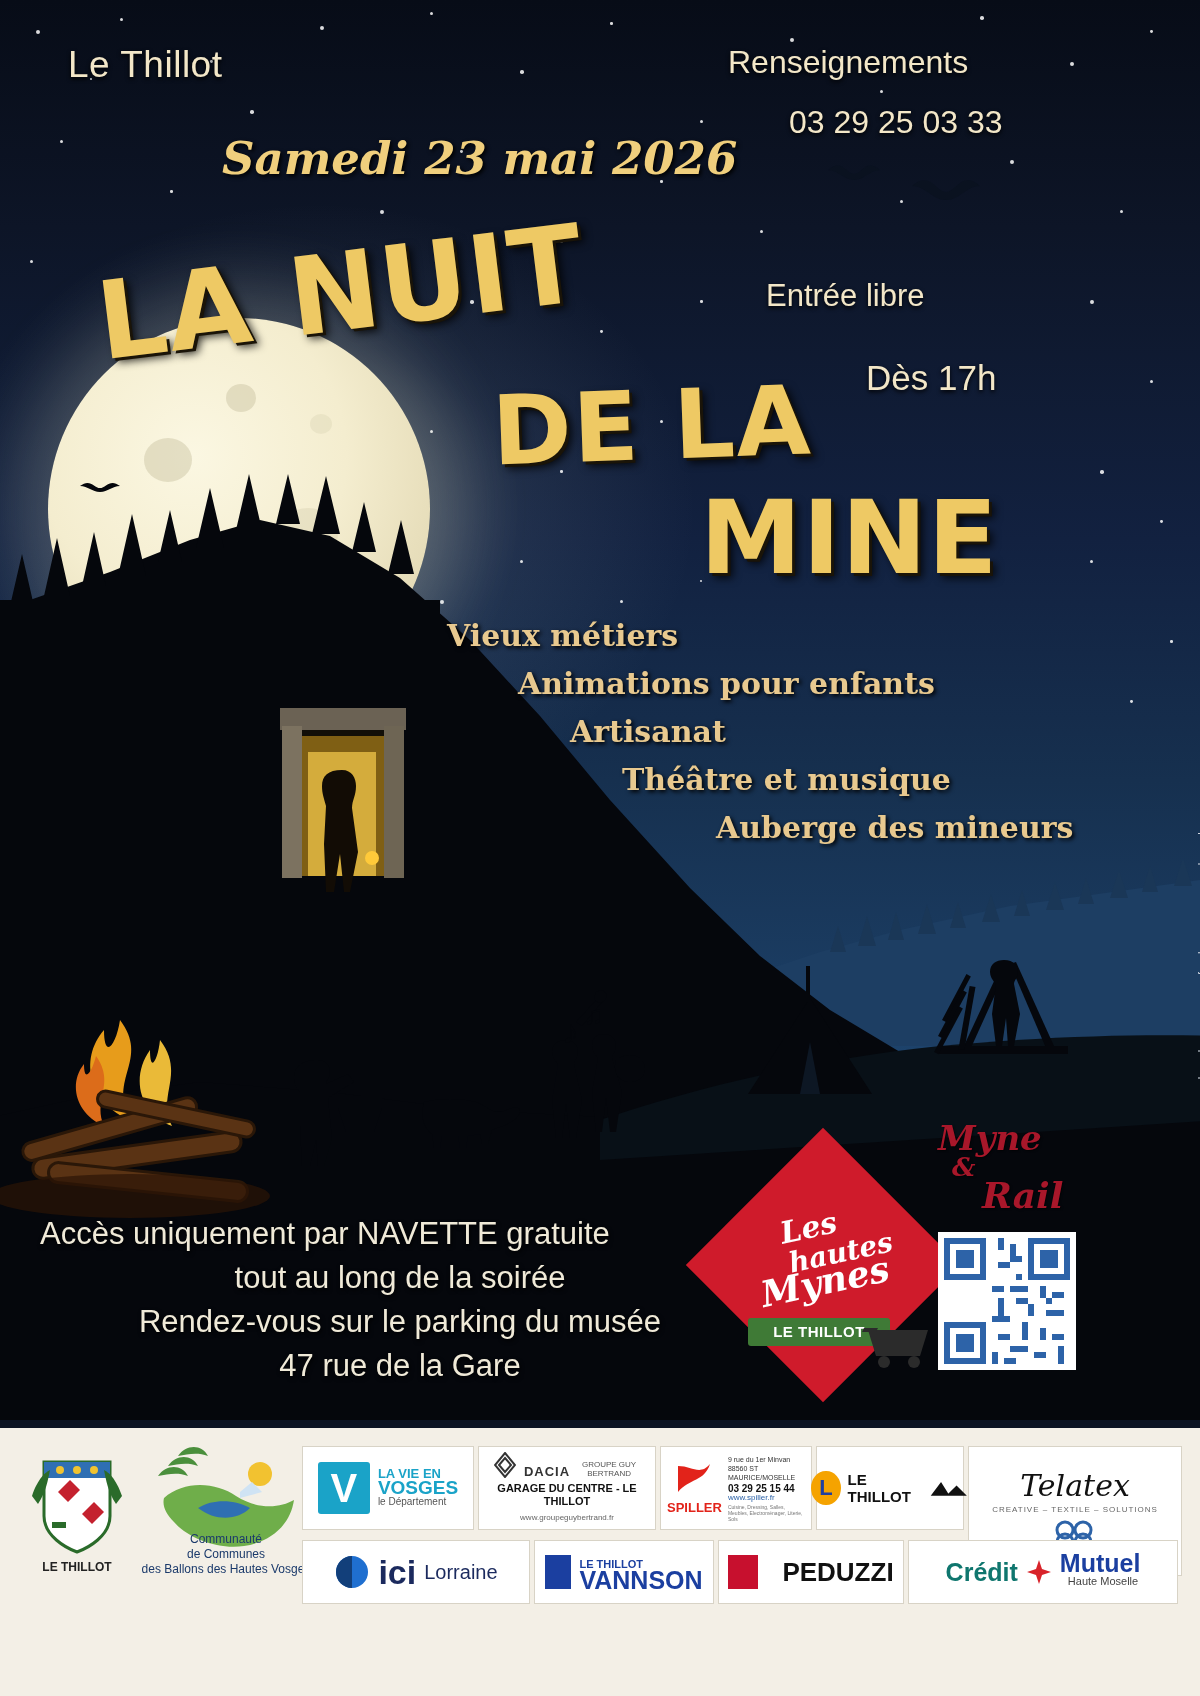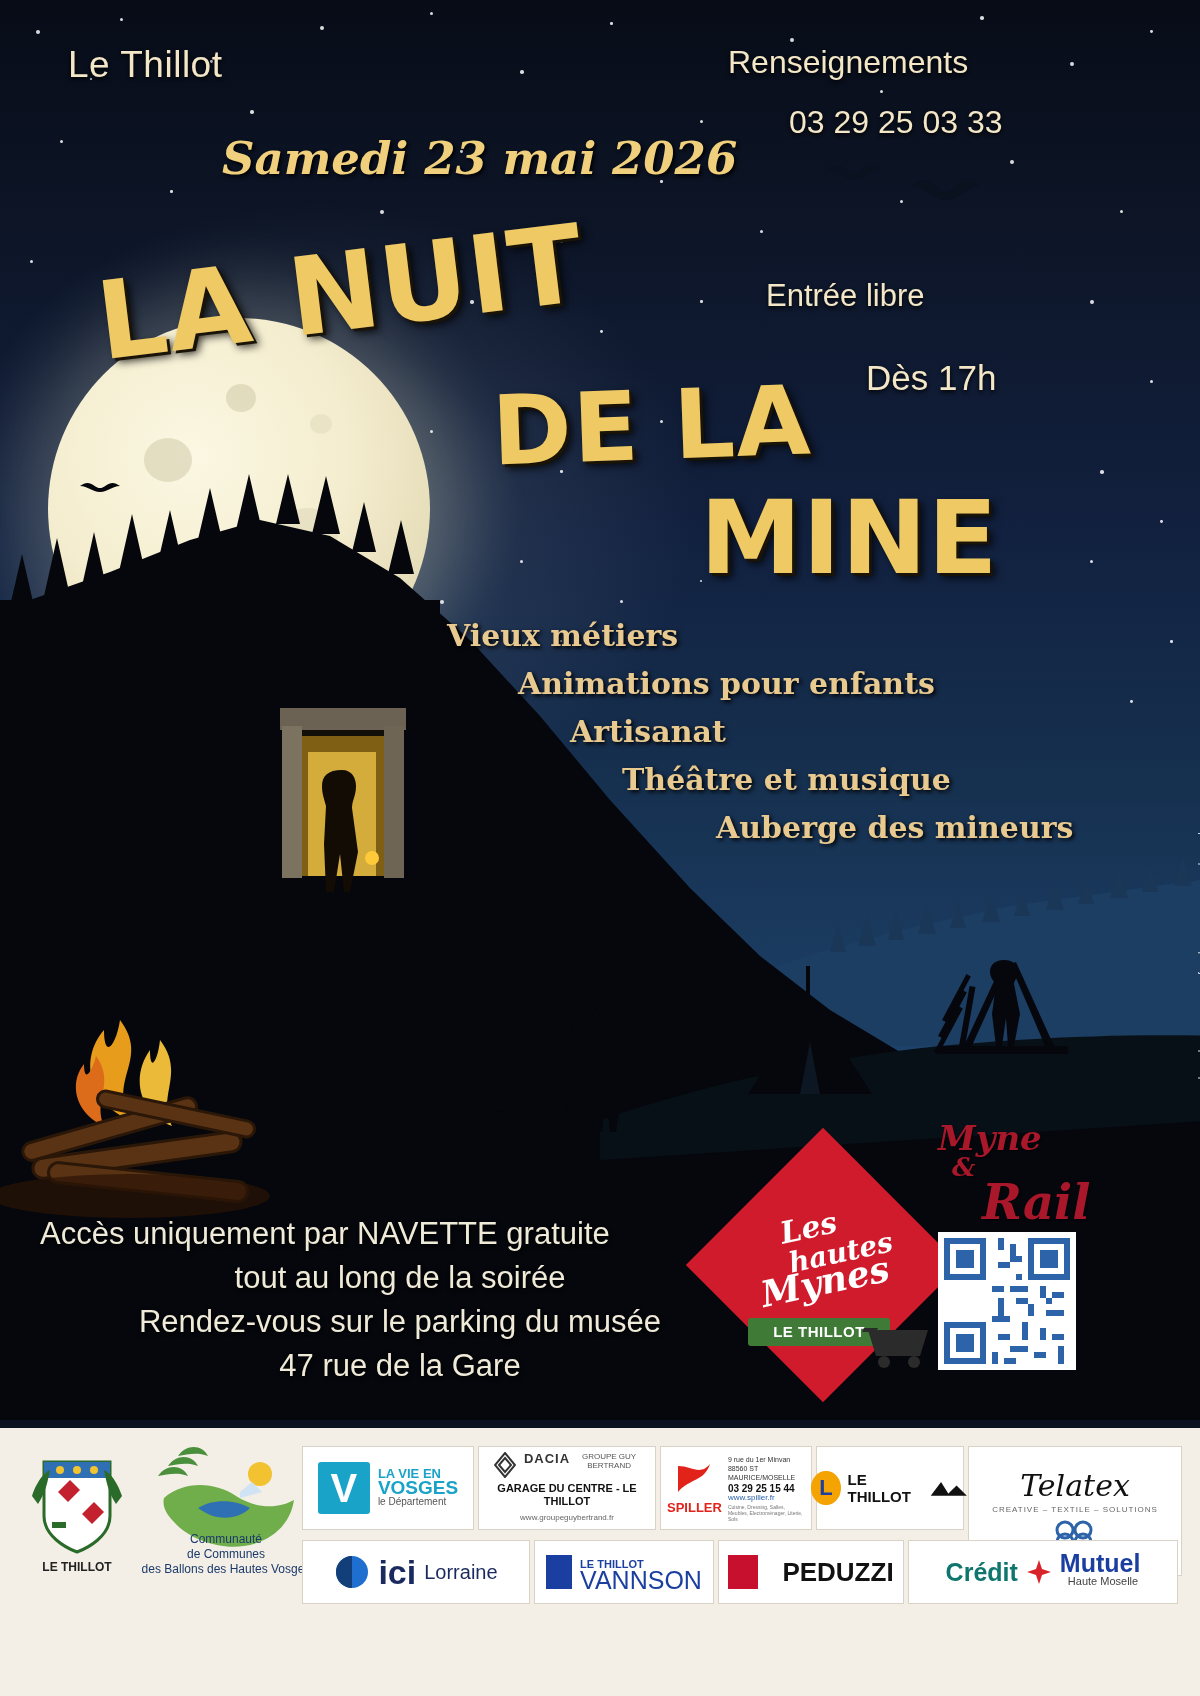--- a/index.html
+++ b/index.html
@@ -89,21 +89,21 @@
   }
 
   
   .mynerail{
     position:absolute;left:930px;top:1118px;width:160px;height:110px;
     color:#a8172a;font-family:"DejaVu Serif",serif;font-style:italic;font-weight:bold;
     text-shadow:1px 1px 2px rgba(0,0,0,.6);
   }
   .mr1{position:absolute;left:8px;top:0px;font-size:34px;}
   .mr2{position:absolute;left:22px;top:34px;font-size:26px;}
-  .mr3{position:absolute;left:52px;top:56px;font-size:48px;}
+  .mr3{position:absolute;left:52px;top:56px;font-size:36px;}
 
   .diamond{
     position:absolute;left:726px;top:1168px;width:194px;height:194px;background:#cf1b2b;
     transform:rotate(45deg);
   }
   .diamond-txt{
     position:absolute;left:726px;top:1168px;width:194px;height:194px;
     color:#fff;font-family:"DejaVu Serif",serif;font-style:italic;font-weight:bold;
   }
   .dt1{position:absolute;left:54px;top:42px;font-size:30px;transform:rotate(-12deg);}
@@ -431,21 +431,21 @@
         <div style="line-height:14px;text-align:left;">
           <div style="font-size:13px;font-weight:bold;color:#1aa3c8;">LA VIE EN</div>
           <div style="font-size:19px;font-weight:bold;color:#1aa3c8;">VOSGES</div>
           <div style="font-size:10px;color:#555;">le Département</div>
         </div>
       </div>
     </div>
 
     <div class="box garage">
       <div style="text-align:center;line-height:13px;">
-        <div style="display:flex;align-items:flex-start;justify-content:center;gap:8px;margin-bottom:4px;">
+        <div style="display:flex;align-items:flex-end;justify-content:center;gap:8px;margin-bottom:4px;">
           <svg width="22" height="26" viewBox="0 0 22 26">
               <path d="M11,1 L21,13 L11,25 L1,13 Z" fill="none" stroke="#333" stroke-width="2"></path>
               <path d="M11,6 L17,13 L11,20 L5,13 Z" fill="none" stroke="#333" stroke-width="2"></path>
             </svg>
           <span style="font-size:13px;font-weight:bold;color:#333;letter-spacing:1px;">DACIA</span>
           <span style="font-size:8px;color:#555;max-width:62px;display:inline-block;line-height:9px;">GROUPE GUY BERTRAND</span>
         </div>
         <div style="font-size:11px;font-weight:bold;color:#111;">GARAGE DU CENTRE - LE THILLOT</div>
         <div style="font-size:8px;color:#666;margin-top:3px;">www.groupeguybertrand.fr</div>
       </div>
@@ -503,21 +503,21 @@
         <span style="font-size:34px;font-weight:bold;color:#1b2a5e;">ici</span>
         <span style="font-size:20px;color:#1b2a5e;">Lorraine</span>
       </div>
     </div>
 
     <div class="box vannson">
       <div style="display:flex;align-items:center;gap:8px;">
         <div style="width:26px;height:34px;background:#1b3fa0;"></div>
         <div style="text-align:left;line-height:16px;">
           <div style="font-size:11px;color:#1b3fa0;font-weight:bold;">LE THILLOT</div>
-          <div style="font-size:25px;color:#1b3fa0;font-weight:normal;">VANNSON</div>
+          <div style="font-size:25px;color:#1b3fa0;font-weight:bold;">VANNSON</div>
         </div>
       </div>
     </div>
 
     <div class="box peduzzi">
       <div style="display:flex;align-items:center;gap:24px;">
         <div style="width:30px;height:34px;background:#c7102e;"></div>
         <span style="font-size:26px;font-weight:bold;color:#111;">PEDUZZI</span>
       </div>
     </div>

